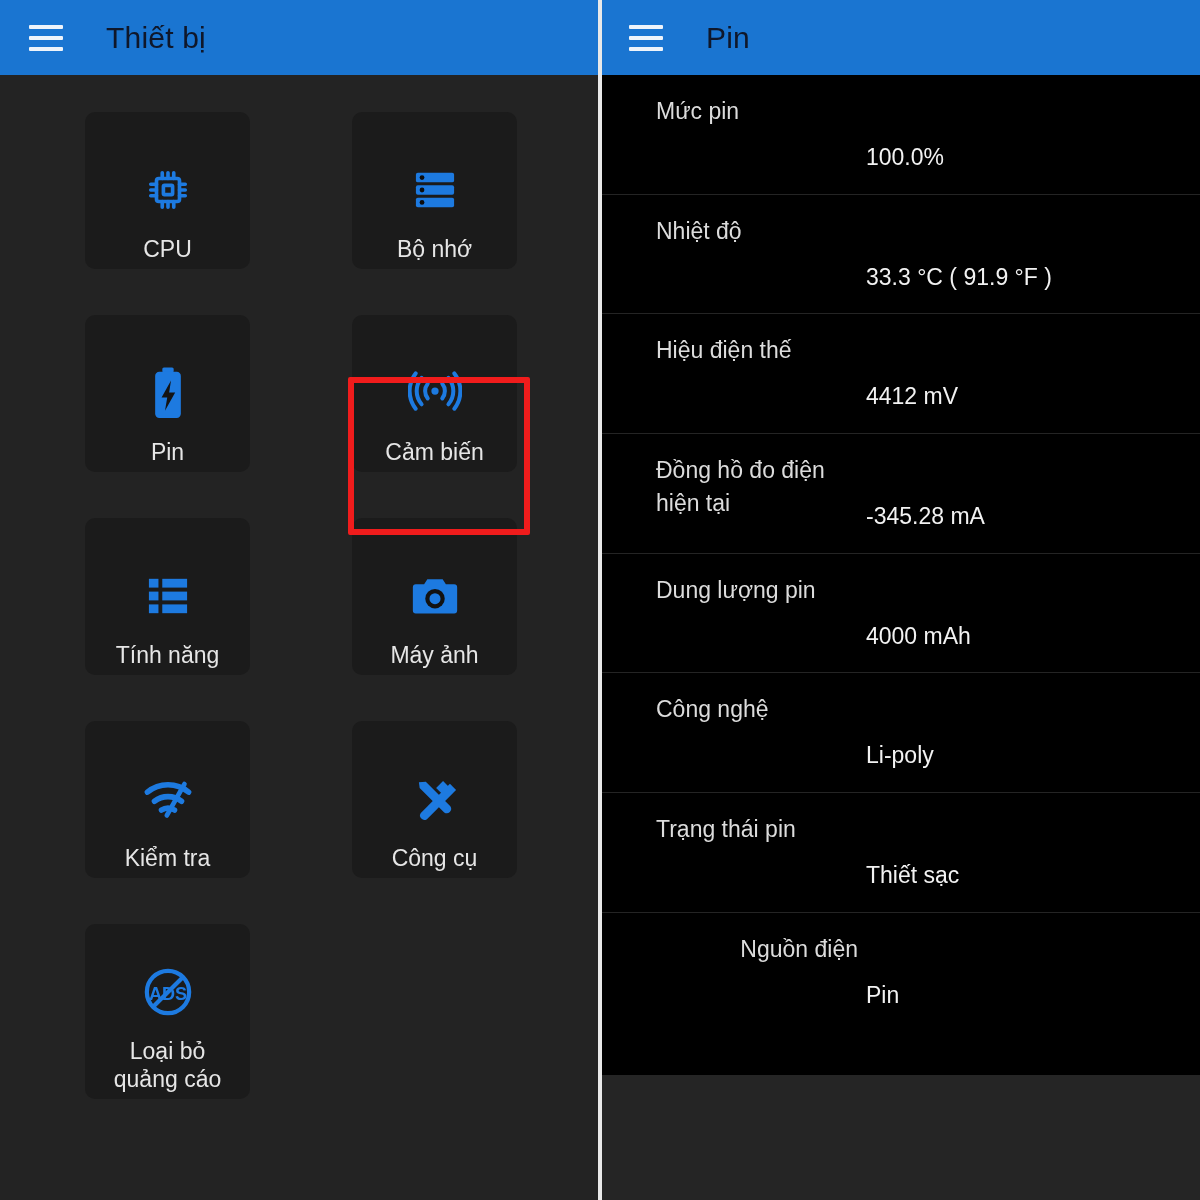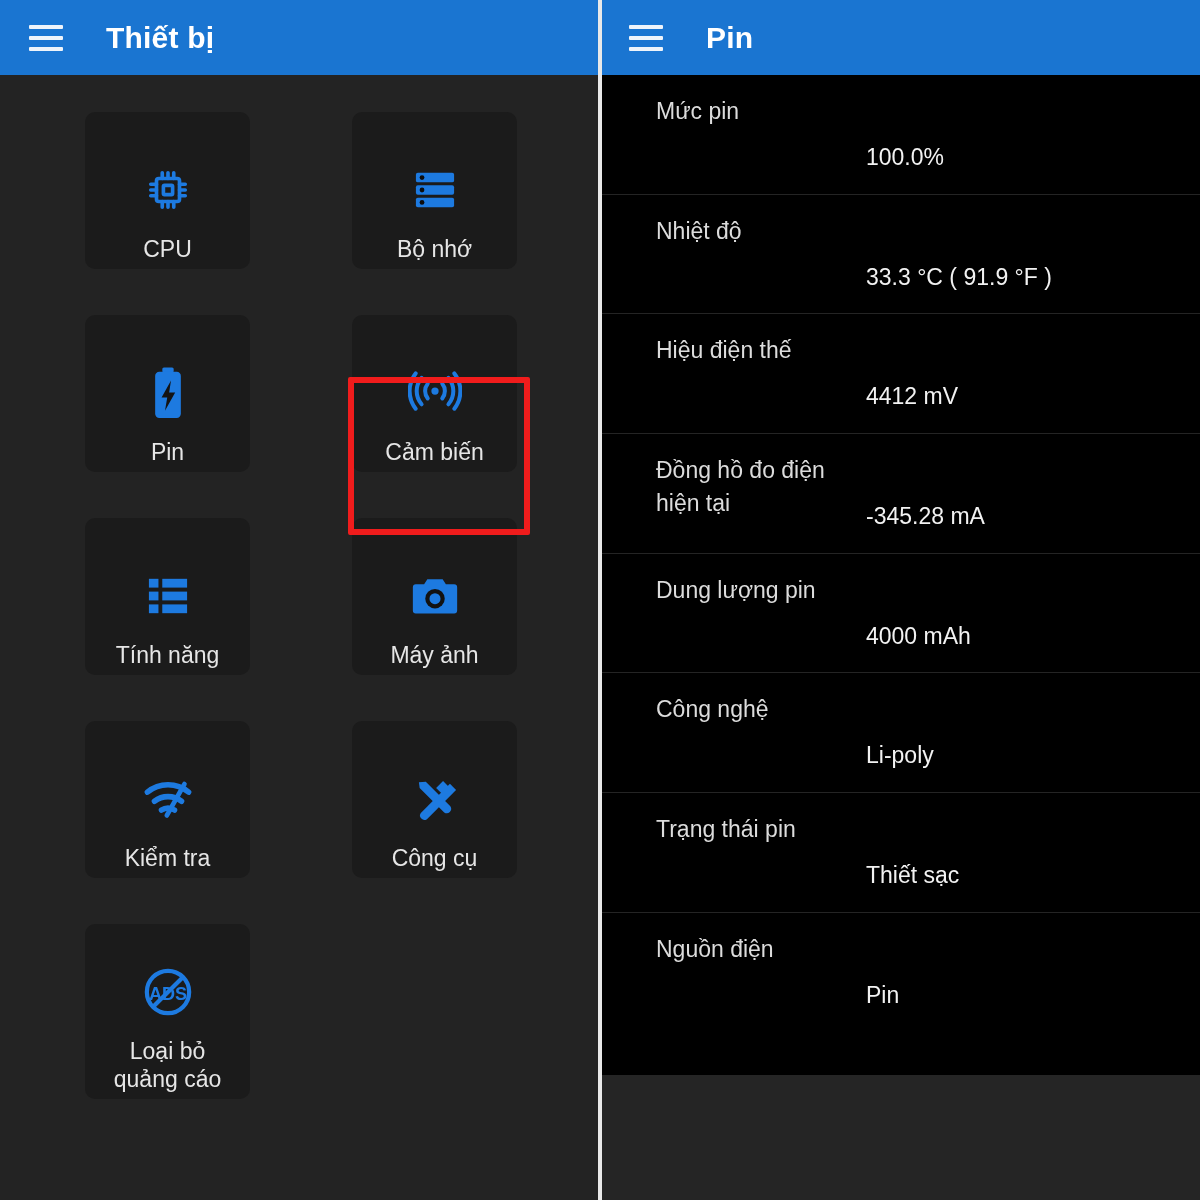--- a/index.html
+++ b/index.html
@@ -55,23 +55,23 @@
   }
   .hamburger span {
     display: block;
     height: 4px;
     width: 100%;
     background: #eef4fb;
     border-radius: 1px;
   }
   .appbar-title {
     margin-left: 43px;
-    color: #ffffff;
+    color: #0f172a;
     font-size: 30px;
-    font-weight: bold;
+    font-weight: normal;
     letter-spacing: .2px;
     white-space: nowrap;
   }
 
   
   .grid-scroll {
     flex: 1 1 auto;
     position: relative;
     overflow: hidden;
     background: #232323;
@@ -131,21 +131,21 @@
     padding: 0 0 44px 0;
     flex: 0 0 auto;
   }
   .info-row {
     display: flex;
     align-items: flex-start;
     padding: 20px 0 20px 58px;
     border-bottom: 1px solid #242424;
     min-height: 62px;
   }
-  .info-row:last-child { border-bottom: none; }
+  .info-row:last-child { border-bottom: none; text-align: right; }
   .info-key {
     width: 210px;
     flex: 0 0 210px;
     color: #dcdcdc;
     font-size: 23px;
     line-height: 1.42;
     padding-right: 8px;
   }
   .info-val {
     color: #f2f2f2;

